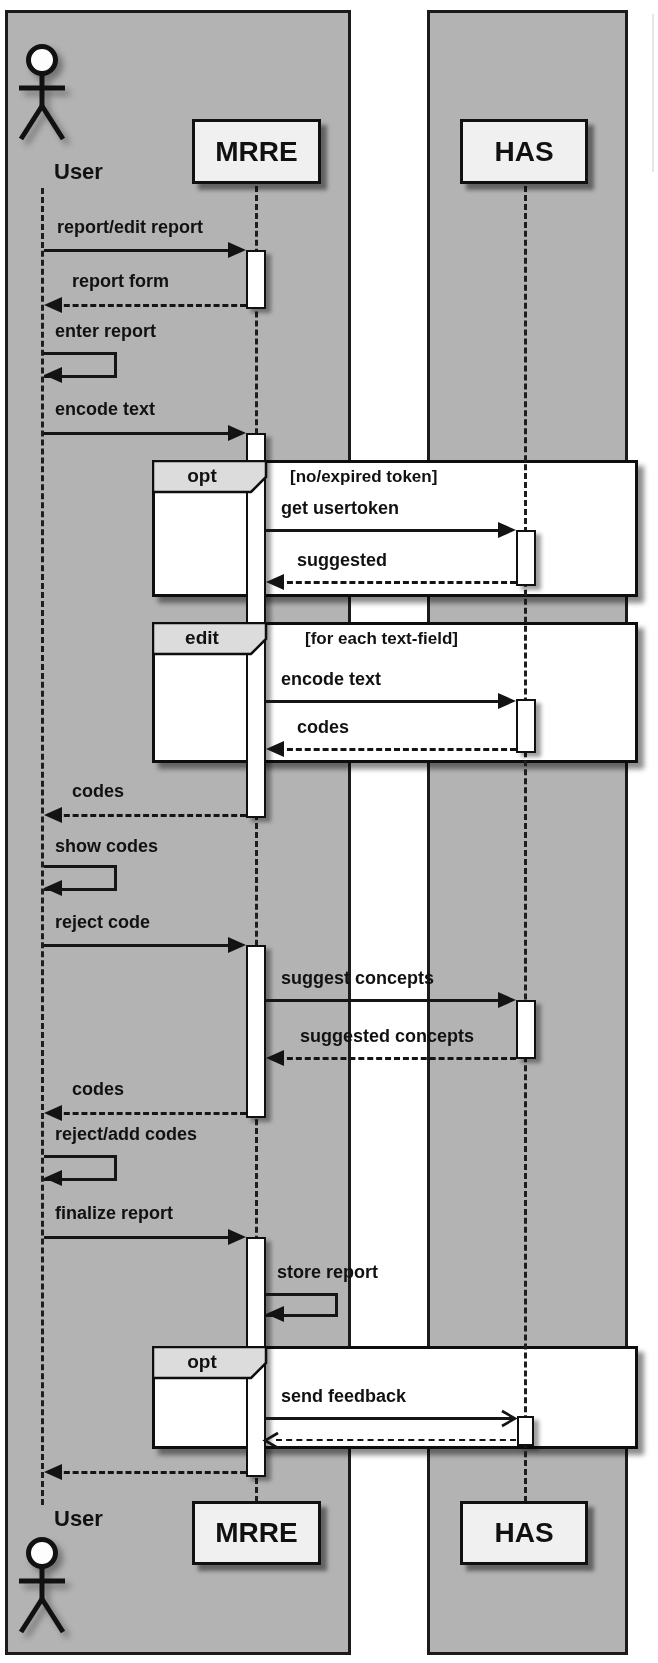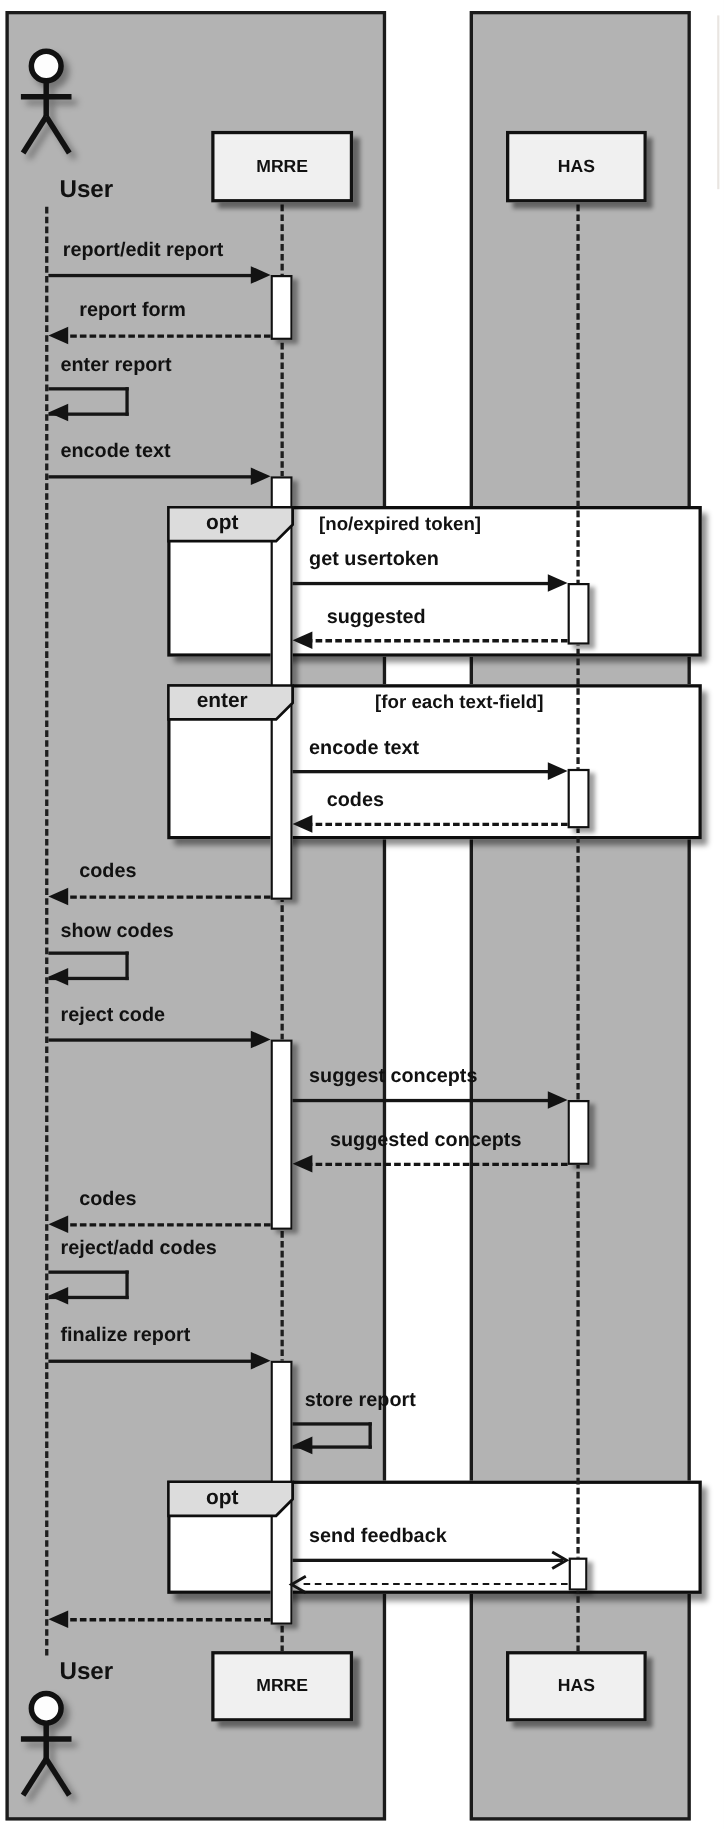--- a/index.html
+++ b/index.html
@@ -18,21 +18,21 @@
   .ln{position:absolute;height:3px;background:#151515;}
   .lnd{position:absolute;height:0;border-top:3px dashed #151515;}
   .tr{position:absolute;width:0;height:0;border-top:8px solid transparent;border-bottom:8px solid transparent;}
   .tr.r{border-left:18px solid #131313;}
   .tr.l{border-right:18px solid #131313;}
   .openhead{position:absolute;}
   .bracket{position:absolute;box-sizing:border-box;border:3px solid #151515;border-left:none;}
   .msg{position:absolute;font-weight:700;font-size:18px;color:#111;white-space:nowrap;}
   .pbox{position:absolute;box-sizing:border-box;background:#f0f0f0;border:3px solid #111;
         box-shadow:6px 6px 4px rgba(0,0,0,0.45);display:flex;align-items:center;justify-content:center;
-        font-weight:700;font-size:16px;color:#111;}
+        font-weight:700;font-size:28px;color:#111;}
   .actor-label{position:absolute;font-weight:600;font-size:22px;color:#111;margin-left:44px;}
   .actor{position:absolute;filter:drop-shadow(5px 5px 3px rgba(0,0,0,0.35));}
   .pent{position:absolute;}
 </style>
 </head>
 <body>
 
 <div class="canvas">
 
   <div class="panel" style="left:5px;top:10px;width:346px;height:1645px;"></div>
@@ -58,22 +58,22 @@
 
   <svg class="pent" style="left:152px;top:460px;" width="116" height="34" viewBox="0 0 116 34">
     <polygon points="1,1 114,1 114,17 99,32 1,32" fill="#dcdcdc" stroke="#0e0e0e" stroke-width="2.5"></polygon>
   </svg>
   <div class="frag-op" style="left:152px;top:465px;">opt</div>
   <div class="frag-cond" style="left:290px;top:467px;">[no/expired token]</div>
 
   <svg class="pent" style="left:152px;top:622px;" width="116" height="34" viewBox="0 0 116 34">
     <polygon points="1,1 114,1 114,17 99,32 1,32" fill="#dcdcdc" stroke="#0e0e0e" stroke-width="2.5"></polygon>
   </svg>
-  <div class="frag-op" style="left:152px;top:627px;">enter</div>
-  <div class="frag-cond" style="left:305px;top:629px;margin-left:36px;">[for each text-field]</div>
+  <div class="frag-op" style="left:152px;top:627px;">edit</div>
+  <div class="frag-cond" style="left:305px;top:629px;">[for each text-field]</div>
 
   <svg class="pent" style="left:152px;top:1346px;" width="116" height="34" viewBox="0 0 116 34">
     <polygon points="1,1 114,1 114,17 99,32 1,32" fill="#dcdcdc" stroke="#0e0e0e" stroke-width="2.5"></polygon>
   </svg>
   <div class="frag-op" style="left:152px;top:1351px;">opt</div>
 
   <div class="msg" style="left:57px;top:217px;">report/edit report</div>
   <div class="ln" style="left:44px;top:249px;width:190px;"></div>
   <div class="tr r" style="left:228px;top:242px;"></div>
 

